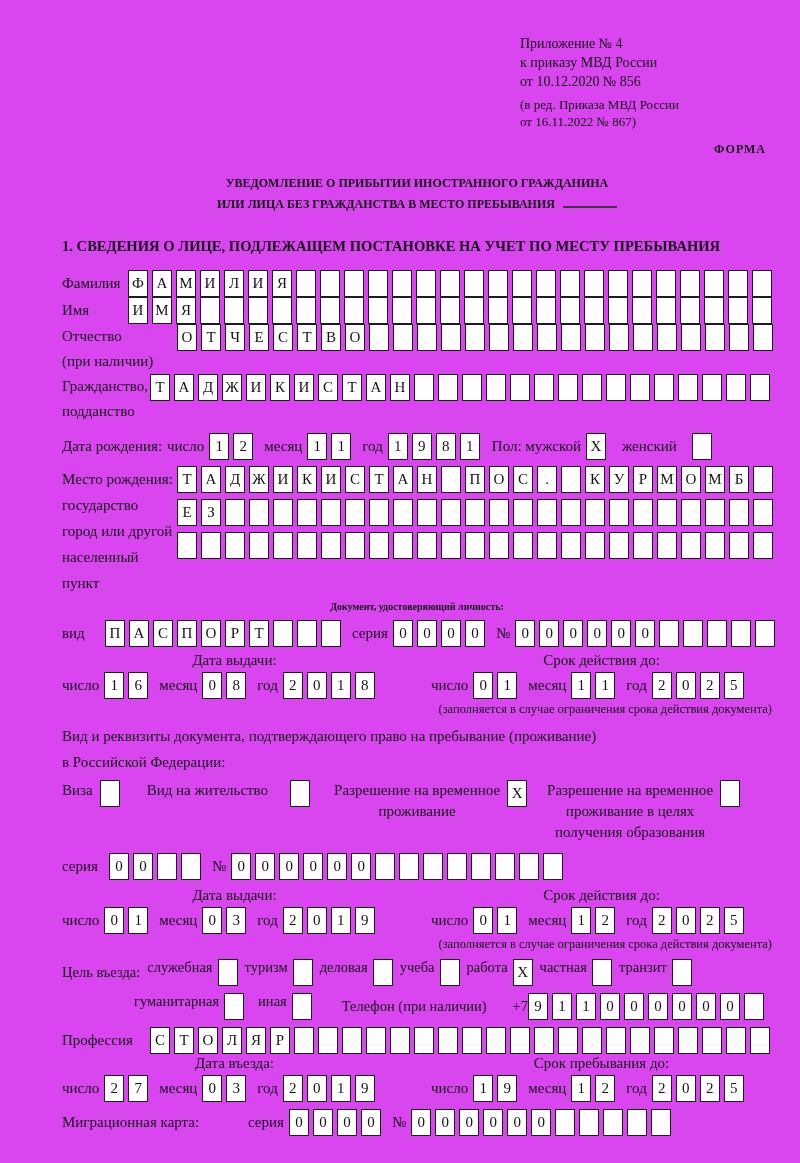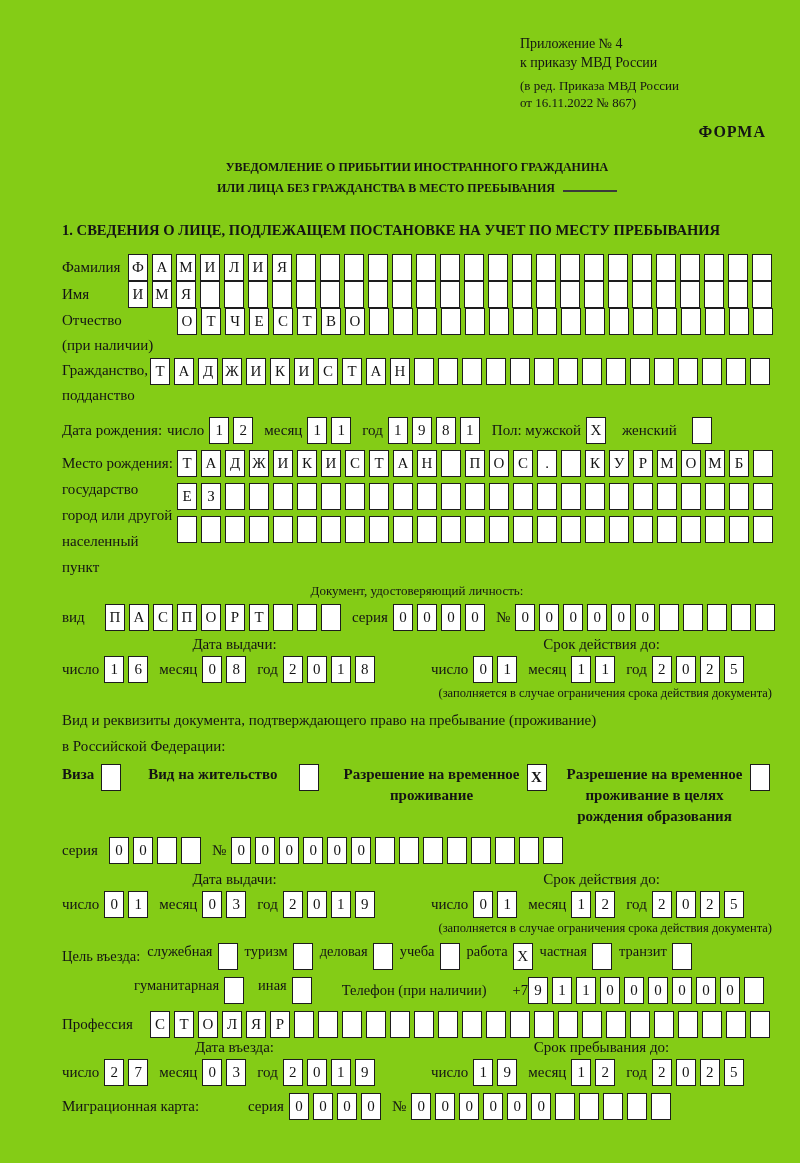--- a/index.html
+++ b/index.html
@@ -1,24 +1,24 @@
 <!DOCTYPE html>
 <html><head>
 <meta charset="utf-8">
 <style>
   html,body{margin:0;padding:0;background:#ffffff;}
   .page{
-    width:800px;height:1163px;background:#84cc16;color:#141414;
+    width:800px;height:1163px;background:#d946ef;color:#141414;
     font-family:"Liberation Serif","DejaVu Serif",serif;
     box-sizing:border-box;padding:34px 28px 0 62px;overflow:hidden;position:relative;
   }
   
   .appendix{margin-left:458px;font-size:14px;line-height:19px;}
   .appendix .amend{font-size:13px;line-height:17px;margin-top:5px;}
-  .forma{ text-align:right;padding-right:6px;font-weight:bold;font-size:16px;letter-spacing:1px;margin-top:12px;}
+  .forma{ text-align:right;padding-right:6px;font-weight:bold;font-size:12px;letter-spacing:1px;margin-top:12px;}
   
   .title{margin-top:16px;text-align:center;font-weight:bold;font-size:12px;line-height:21px;}
   .blank-line{display:inline-block;width:54px;border-bottom:2.4px solid #3a3a3a;height:12px;margin-left:8px;}
   .h1{margin-top:22px;margin-bottom:15px;font-weight:bold;font-size:14.6px;line-height:18px;}
   
   .cells{display:inline-flex;gap:4px;flex:0 0 auto;}
   .cell{box-sizing:border-box;width:20px;height:27px;border:1.6px solid #1d1d1d;
         display:flex;align-items:center;justify-content:center;font-size:15px;line-height:1;flex:0 0 auto;background:#fff;}
   .cb{margin-left:7px;}
   
@@ -33,40 +33,41 @@
   .dg{display:flex;align-items:center;}
   .dg .t{font-size:15px;margin-right:5px;flex:0 0 auto;}
   .dg .t.m{margin-left:11px;}
   .dsec{display:flex;margin-bottom:3px;}
   .dcol{width:345px;}
   .dcol.r{margin-left:24px;flex:1;}
   .dhead{font-size:15px;text-align:center;line-height:18px;margin-bottom:3px;}
   .dnote{font-size:12.5px;text-align:right;line-height:15px;margin-bottom:7px;}
   
   .para{font-size:15px;line-height:24px;margin-bottom:2px;}
-  .rtypes{display:flex;align-items:flex-start;margin-top:6px;margin-bottom:10px;font-weight:bold;}
+  .rtypes{display:flex;align-items:flex-start;margin-top:6px;margin-bottom:10px;}
   .rt{display:flex;align-items:flex-start;}
   .rt .rtxt{font-size:15px;line-height:21px;text-align:center;}
   .rt .rtxt span{display:block;}
   
   .purpose{display:flex;align-items:center;margin-bottom:7px;}
   .purpose .t{font-size:14.5px;flex:0 0 auto;}
   .pp{display:flex;margin-left:7px;}
   .pp .t{margin-right:5px;}
   .ind{margin-left:72px;}
-  .doc-head{text-align:center;font-weight:normal;font-size:13px;line-height:18px;margin:1px 0 4px 0;}
+  .doc-head{text-align:center;font-weight:bold;font-size:10px;line-height:18px;margin:1px 0 4px 0;}
 </style>
 </head>
 <body>
 
 <div class="page">
 
   <div class="appendix">
     <div>Приложение № 4</div>
     <div>к приказу МВД России</div>
+    <div>от 10.12.2020 № 856</div>
     <div class="amend">
       <div>(в ред. Приказа МВД России</div>
       <div>от 16.11.2022 № 867)</div>
     </div>
   </div>
   <div class="forma">ФОРМА</div>
 
   <div class="title">
     <div>УВЕДОМЛЕНИЕ О ПРИБЫТИИ ИНОСТРАННОГО ГРАЖДАНИНА</div>
     <div><span>ИЛИ ЛИЦА БЕЗ ГРАЖДАНСТВА В МЕСТО ПРЕБЫВАНИЯ</span><span class="blank-line"></span></div>
@@ -443,21 +444,21 @@
         <span>проживание</span>
       </div>
       <span class="cells cb">
           <span class="cell">X</span>
         </span>
     </div>
     <div class="rt" style="margin-left:20px;">
       <div class="rtxt">
         <span>Разрешение на временное</span>
         <span>проживание в целях</span>
-        <span>рождения образования</span>
+        <span>получения образования</span>
       </div>
       <span class="cells cb">
           <span class="cell"></span>
         </span>
     </div>
   </div>
 
   <div class="frow" style="margin-bottom:6px;">
     <div class="dg">
       <span class="t">серия</span>

